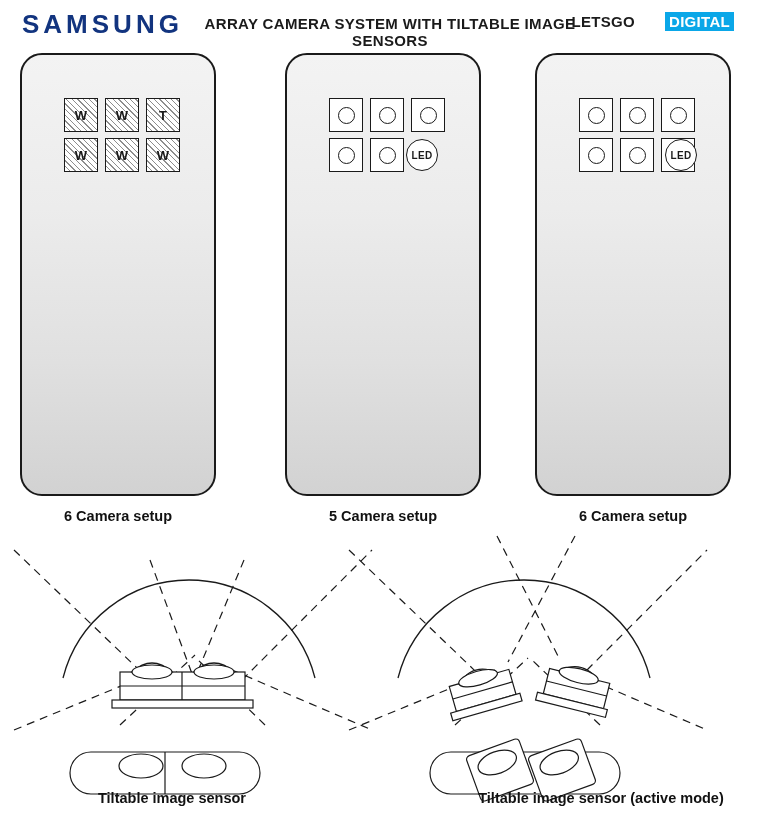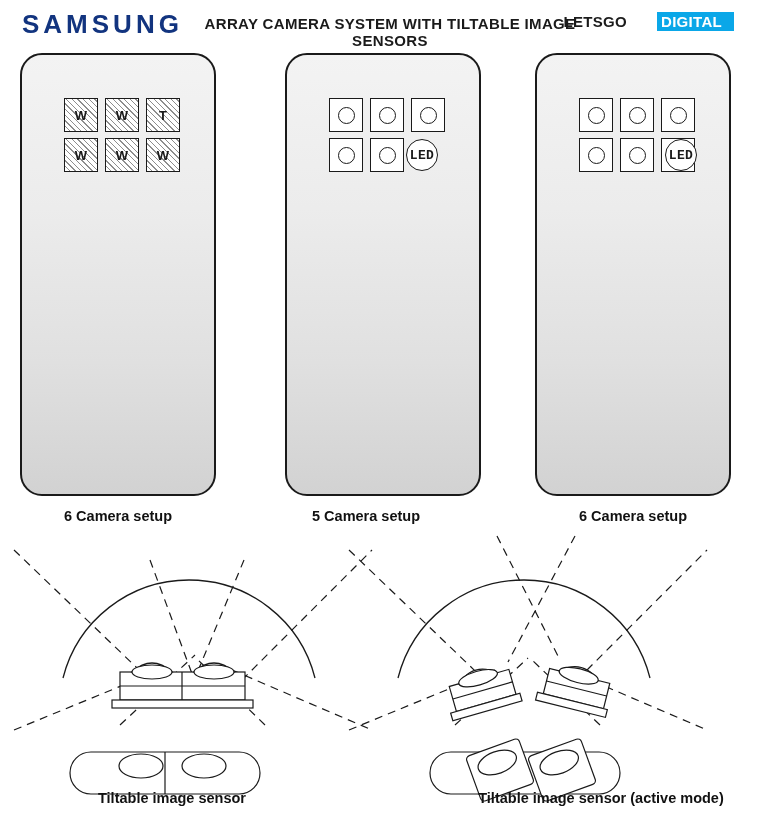--- a/index.html
+++ b/index.html
@@ -51,21 +51,21 @@
     align-items: center;
     font-weight: bold;
     font-size: 15px;
     letter-spacing: 0.3px;
     gap: 28px;
   }
   .wm-dark { color: #1b1b1b; }
   .wm-blue {
     background: #0aa7e8;
     color: #ffffff;
-    padding: 1px 12px 1px 4px;
+    padding: 1px 4px 1px 4px;
     margin-left: 2px;
   }
 
   
   .phone {
     position: absolute;
     width: 196px;
     height: 443px;
     border: 2px solid #1a1a1a;
     border-radius: 22px;
@@ -109,38 +109,37 @@
   }
   .led-badge {
     position: absolute;
     width: 32px; height: 32px;
     border: 1.6px solid #1a1a1a;
     border-radius: 50%;
     background: #ffffff;
     display: flex;
     align-items: center;
     justify-content: center;
-    font-size: 13px;
+    font-size: 10px;
     font-weight: bold;
     letter-spacing: 0.3px;
-    font-family: Liberation Mono, monospace;
   }
   #led-2 { left: 119px; top: 84px; }
   #led-3 { left: 128px; top: 84px; }
 
   .caption {
     position: absolute;
     width: 240px;
     text-align: center;
     font-size: 14.5px;
     font-weight: bold;
     color: #111111;
   }
   #cap-1 { left: -2px;  top: 508px; }
-  #cap-2 { left: 246px; top: 508px; }
+  #cap-2 { left: 263px; top: 508px; }
   #cap-3 { left: 513px; top: 508px; }
 
   
   #lower {
     position: absolute;
     left: 0; top: 530px;
     width: 770px; height: 293px;
   }
   .lower-caption {
     position: absolute;

